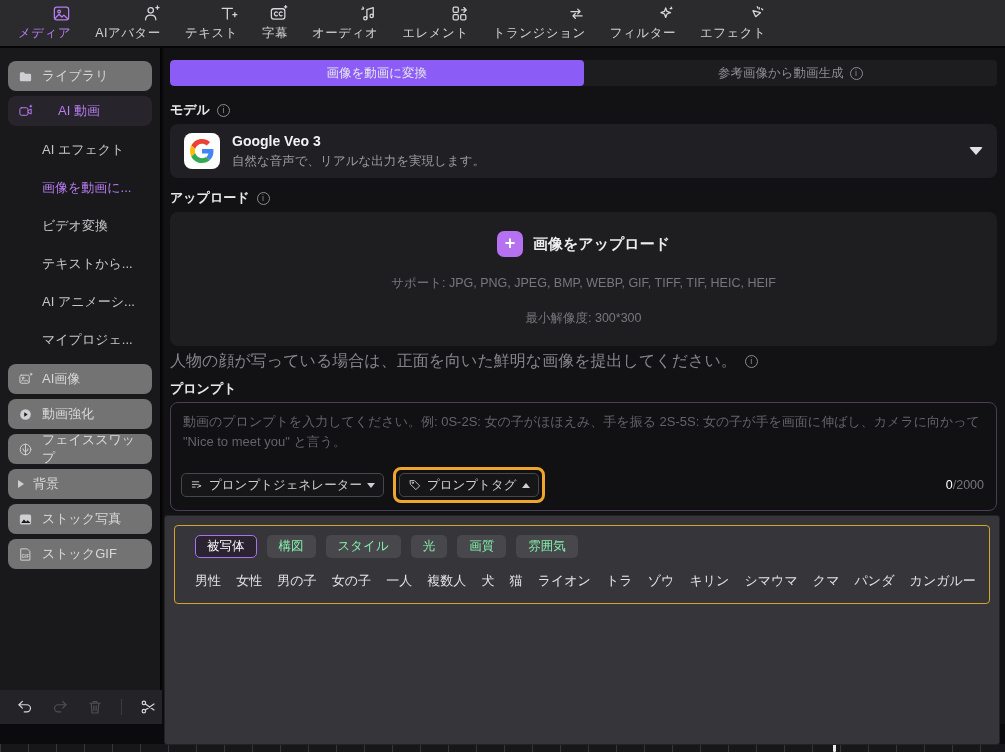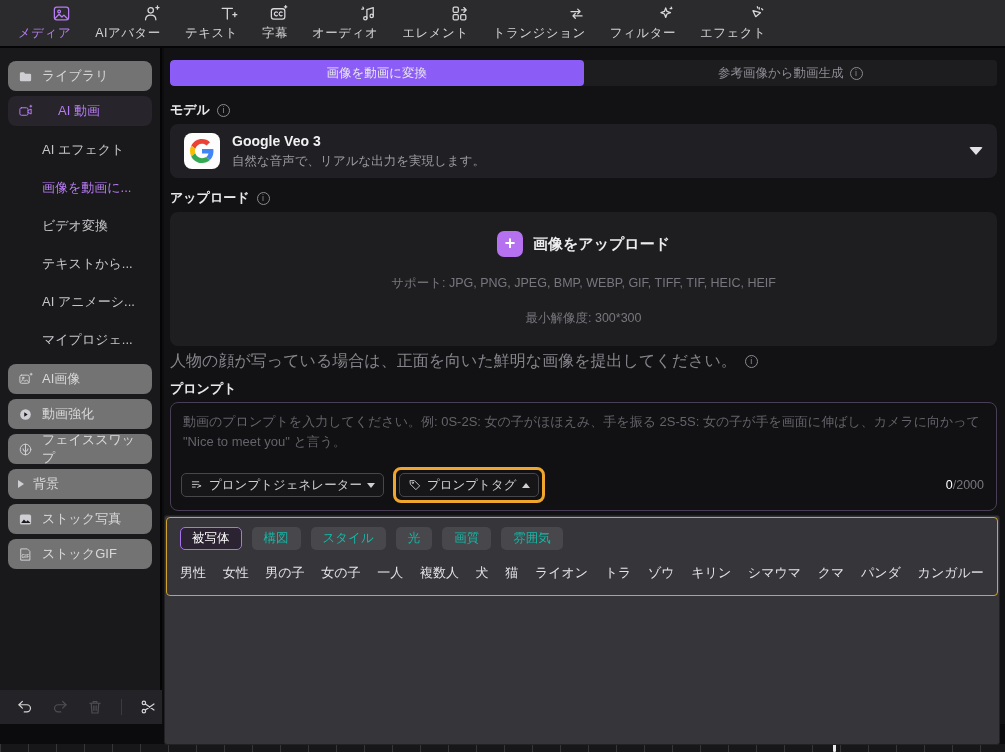--- a/index.html
+++ b/index.html
@@ -92,23 +92,23 @@
   .caret-up { width:0; height:0; border-left:4px solid transparent; border-right:4px solid transparent;
               border-bottom:5px solid #cfcfd3; }
   .annot { display:inline-flex; border:3px solid #f0a62d; border-radius:8px; padding:3px; margin-left:9px; }
   .counter { margin-left:auto; font-size:12.5px; }
   .cnt-cur { color:#fff; }
   .cnt-max { color:#77777d; }
 
   
   .tag-popup { position:absolute; left:164px; top:515px; width:836px; height:230px; background:#35353a;
                border:1px solid #222225; border-radius:3px; z-index:3; }
-  .tag-sec { margin:1px; border:1.5px solid #d2a42e; border-radius:4px; padding:9px 13px 13px 13px; }
+  .tag-sec { margin:9px; border:1.5px solid #d2a42e; border-radius:4px; padding:9px 13px 13px 20px; }
   .chip-row { display:flex; align-items:center; gap:10px; }
-  .chip { height:23px; padding:0 11px; border-radius:5px; background:#47474c; color:#14b8a6; font-size:12.5px;
+  .chip { height:23px; padding:0 11px; border-radius:5px; background:#47474c; color:#86efac; font-size:12.5px;
           display:inline-flex; align-items:center; cursor:pointer; border:1px solid transparent; }
   .chip.active { background:#2b2331; border:1px solid #a873ec; color:#fff; }
   .tagword-row { margin-top:14px; display:flex; justify-content:space-between; align-items:center;
                  font-size:13px; color:#e4e4e8; white-space:nowrap; }
   .tagword { cursor:pointer; }
 </style>
 </head>
 <body>
 
 <div class="app">

